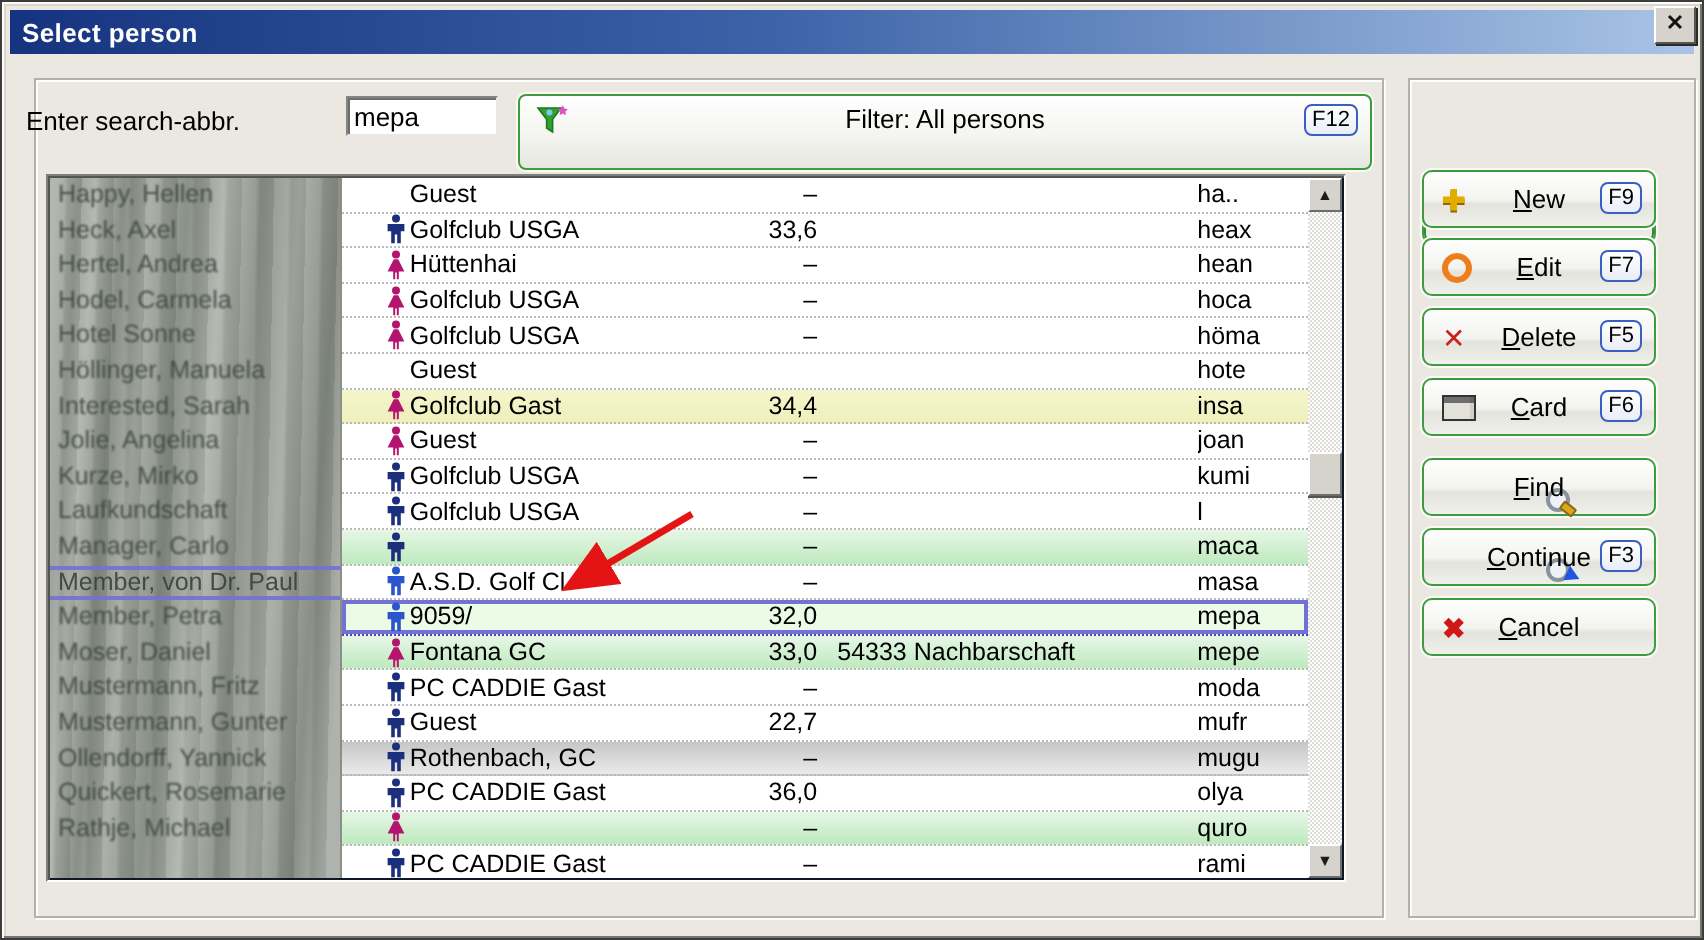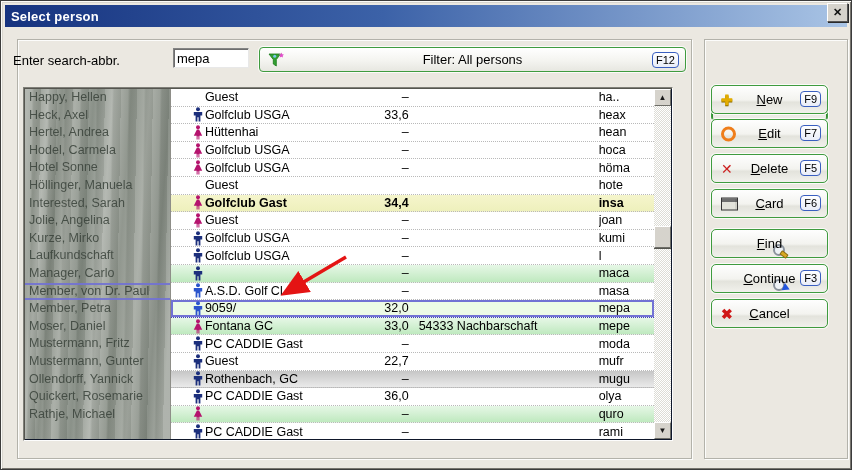--- a/index.html
+++ b/index.html
@@ -18,21 +18,21 @@
     cursor:default;line-height:1;}
   
   .frame{position:absolute;border:1px solid #b3b2aa;box-shadow:1px 1px 0 rgba(255,255,255,.85),inset 1px 1px 0 rgba(255,255,255,.85);}
   .frame-left{left:16px;top:38px;width:673px;height:418px;}
   .frame-right{left:703px;top:38px;width:142px;height:418px;}
   
   .search-label{position:absolute;left:12px;top:52px;font-size:13px;color:#000;}
   .search-input{position:absolute;left:172px;top:47px;width:68px;height:16px;font-size:13px;
     font-family:"Liberation Sans",sans-serif;padding:1px 3px;background:#fff;
     border:1px solid;border-color:#848484 #e8e8e8 #e8e8e8 #848484;box-shadow:inset 1px 1px 0 #6e6e6e;}
-  .filter-btn{position:absolute;left:258px;top:46px;width:427px;height:25px;box-sizing:border-box;
+  .filter-btn{position:absolute;left:258px;top:46px;width:427px;height:38px;box-sizing:border-box;
     border:1px solid #3f9b3f;border-radius:4px;box-shadow:0 0 0 1px #fbfbf8;
     background:linear-gradient(180deg,#ffffff,#f4f4f0 55%,#e7e7e1);cursor:default;}
   .filter-label{position:absolute;left:0;right:0;top:4px;text-align:center;font-size:13px;color:#000;}
   .funnel{position:absolute;left:8px;top:4px;}
   .fkey{display:inline-block;border:1px solid #3a5fc0;border-radius:4px;padding:0 3px;
     font-size:11px;line-height:14px;color:#000;background:linear-gradient(#ffffff,#e9edf8);}
   .filter-fkey{position:absolute;right:6px;top:4px;}
   
   .listbox{position:absolute;left:22px;top:86px;width:650px;height:354px;background:#0f172a;box-sizing:border-box;
     border:1px solid;border-color:#7f7f78 #fdfdfd #fdfdfd #7f7f78;box-shadow:inset 1px 1px 0 #55554f;}
@@ -41,21 +41,21 @@
     background:
       linear-gradient(94deg, rgba(255,255,255,.20) 2%, rgba(0,0,0,0) 9%, rgba(255,255,255,.22) 14%, rgba(60,70,60,.22) 22%, rgba(255,255,255,.12) 30%, rgba(40,55,45,.18) 41%, rgba(255,255,255,.22) 52%, rgba(70,80,70,.16) 63%, rgba(255,255,255,.13) 74%, rgba(50,60,52,.20) 86%, rgba(255,255,255,.16) 95%),
       repeating-linear-gradient(91deg, rgba(255,255,255,.10) 0 7px, rgba(0,0,0,.06) 9px 16px),
       #959b92;}
   .name-row{height:17.6px;line-height:17.6px;font-size:12.5px;padding-left:4px;white-space:nowrap;
     color:#39423a;filter:blur(.4px);opacity:.85;overflow:hidden;}
   .name-row.sel{box-shadow:inset 0 2px 0 #7272d4,inset 0 -2px 0 #7272d4;filter:none;opacity:.9;}
   .rows-pane{position:absolute;left:147px;right:18px;top:1px;bottom:1px;overflow:hidden;background:#fff;}
   .row{position:relative;height:17.6px;box-sizing:border-box;display:flex;align-items:center;
     border-bottom:1px dotted #b9b9b9;font-size:12.5px;color:#000;cursor:default;}
-  .hl-yellow{background:linear-gradient(180deg,#f5f5cc,#eef0bc);font-weight:bold;}
+  .hl-yellow{background:linear-gradient(180deg,#f5f5cc,#eef0bc);}
   .hl-green{background:linear-gradient(180deg,#e6f7e6,#bfe9bf);}
   .hl-gray{background:linear-gradient(180deg,#c6c6c6,#eaeaea);}
   .hl-selected{background:#ecfbe6;box-shadow:inset 0 0 0 2px #7272d4;border-bottom:1px dotted #4444bb;}
   .cell-icon{width:12px;margin-left:22px;display:flex;align-items:center;}
   .cell-club{width:160px;white-space:nowrap;overflow:hidden;}
   .cell-hcp{width:46px;text-align:right;}
   .cell-extra{width:192px;padding-left:10px;white-space:nowrap;overflow:hidden;box-sizing:border-box;}
   .cell-abbr{width:56px;white-space:nowrap;overflow:hidden;}
   .pi{display:block;}
   .pi.none{visibility:hidden;}

